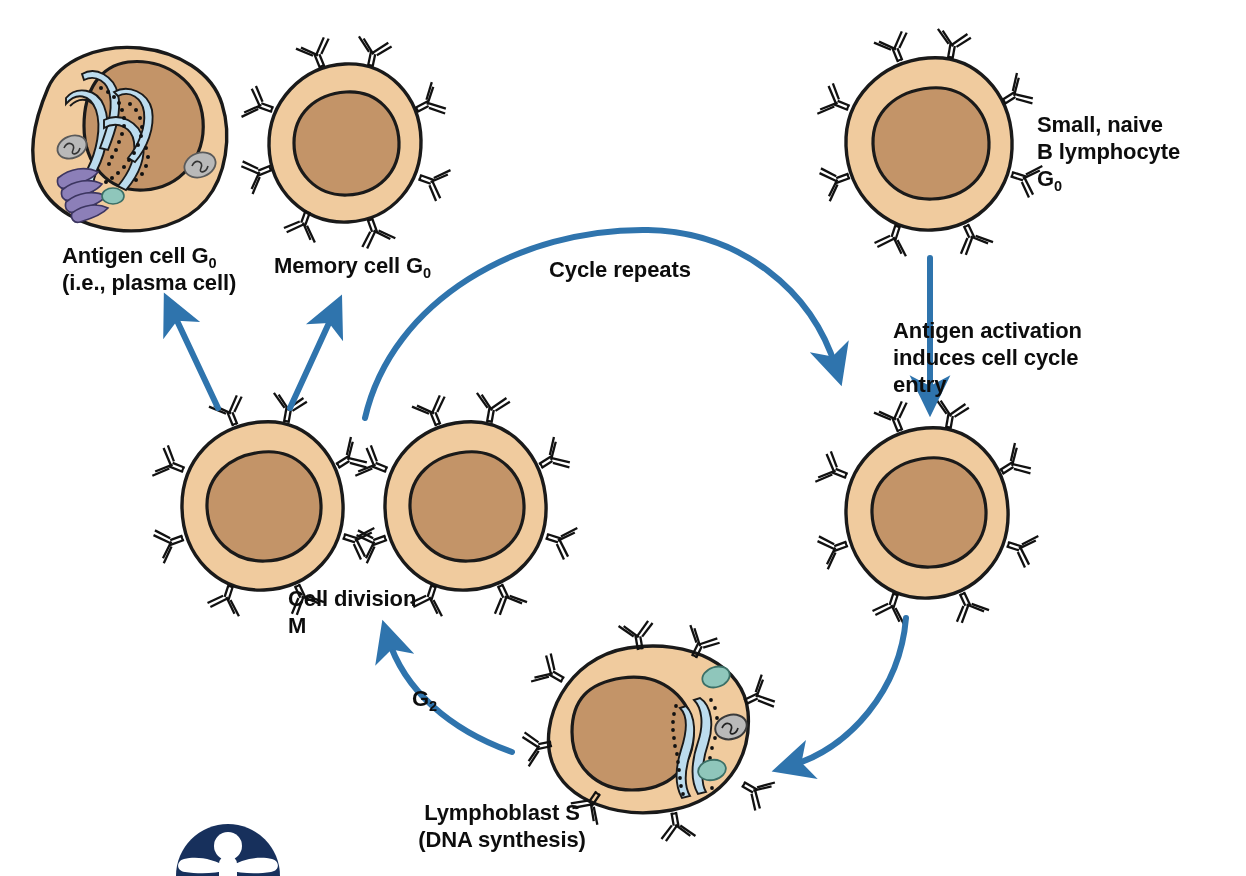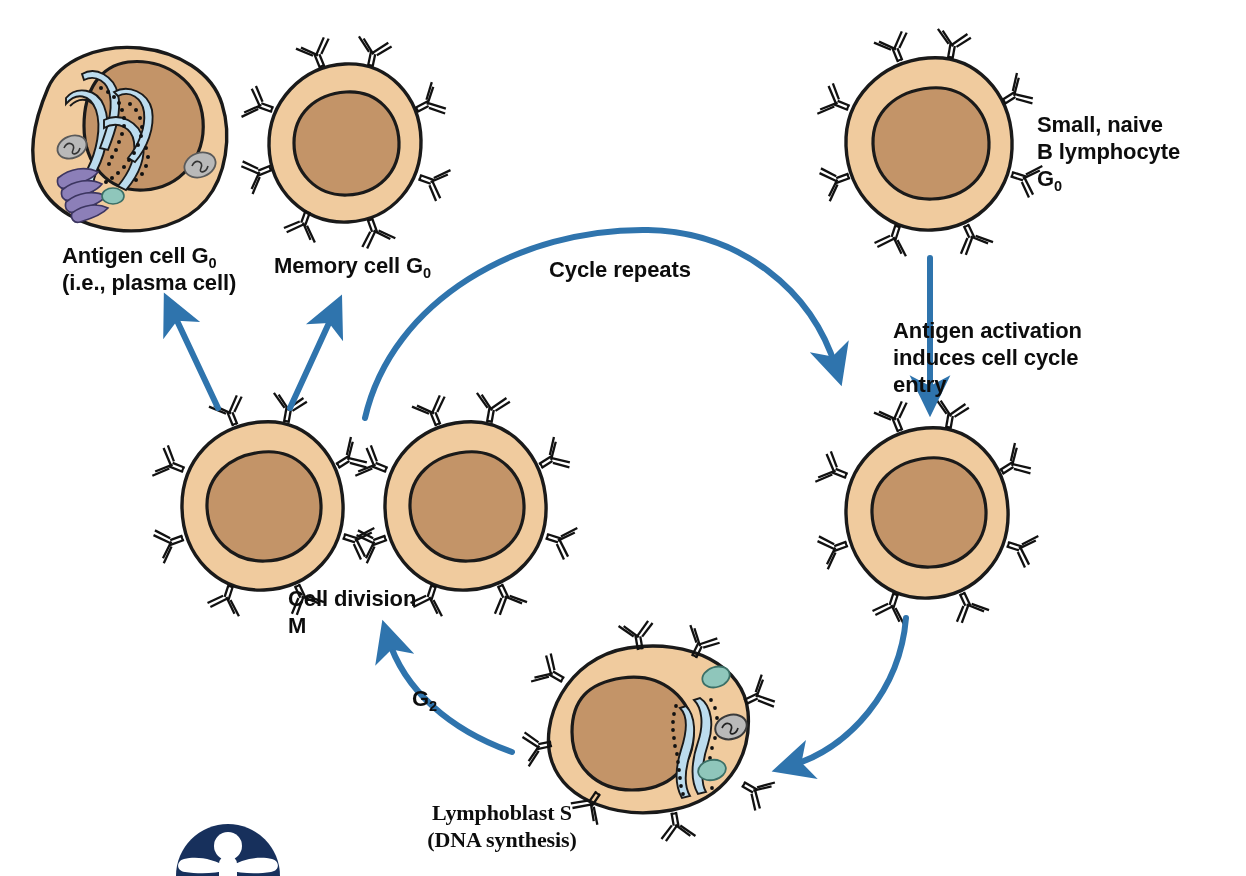--- a/index.html
+++ b/index.html
@@ -273,21 +273,21 @@
 
 <div class="lbl" style="left:1037px;top:112px;"><span>Small, naive</span>
 <span>B lymphocyte</span>
 <span>G</span><sub>0</sub></div>
 
 <div class="lbl" style="left:893px;top:290px;margin-top:28px;"><span>Antigen activation</span>
 <span>induces cell cycle</span>
 <span>entry</span></div>
 
 
-<div class="lbl ctr" style="left:352px;top:800px;width:300px;font-family:Liberation Serif, serif;"><span>Lymphoblast S</span>
+<div class="lbl ctr" style="left:352px;top:800px;width:300px;"><span>Lymphoblast S</span>
 <span>(DNA synthesis)</span></div>
 
 <div class="lbl" style="left:412px;top:686px;"><span>G</span><sub>2</sub></div>
 
 <div class="lbl" style="left:288px;top:586px;"><span>Cell division</span>
 <span>M</span></div>
 
 <div class="lbl" style="left:549px;top:257px;"><span>Cycle repeats</span></div>
 
 <div class="lbl" style="left:274px;top:253px;text-align:right;"><span>Memory cell G</span><sub>0</sub></div>

